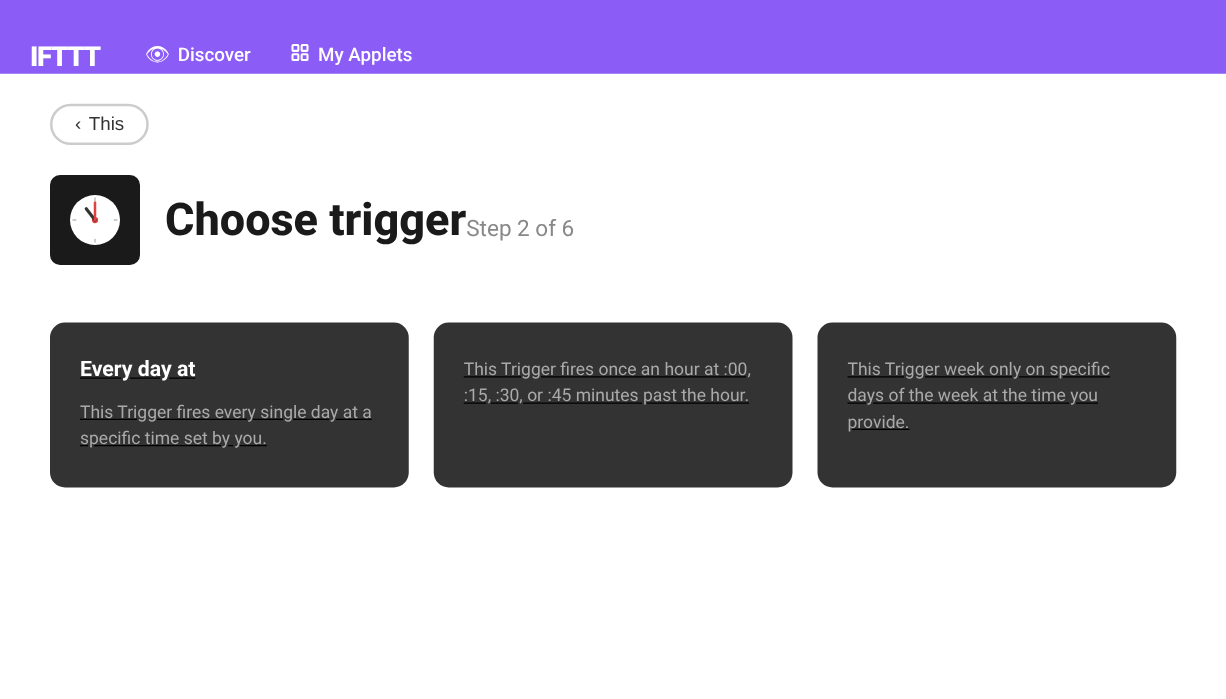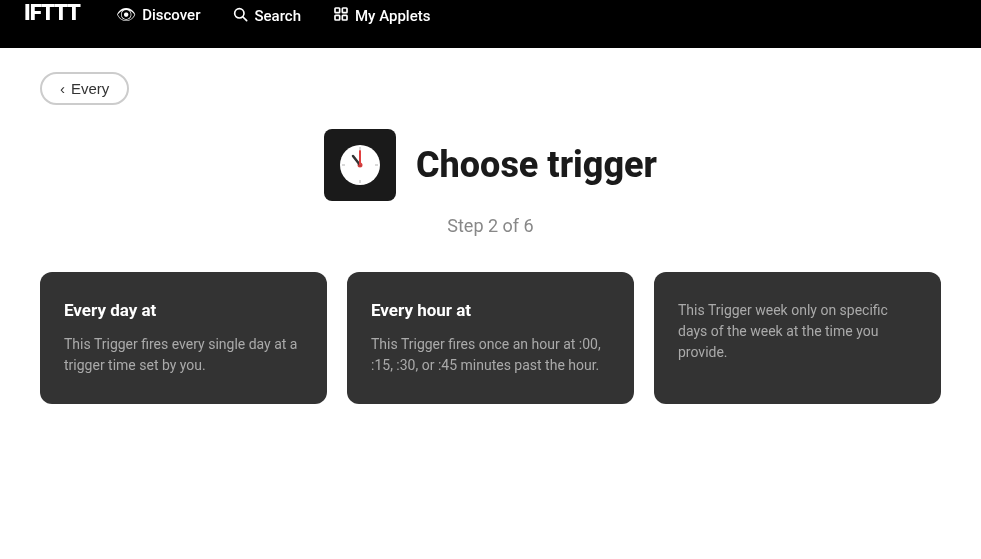--- a/index.html
+++ b/index.html
@@ -5,25 +5,25 @@
     * { box-sizing: border-box; margin: 0; padding: 0; }
     body {
       font-family: -apple-system, BlinkMacSystemFont, 'Segoe UI', Roboto, sans-serif;
       background: #fff;
       min-height: 559px;
       width: 981px;
     }
 
     
     nav {
-      background: #000000;
-      display: flex;
-      align-items: flex-start;
+      background: #8b5cf6;
+      display: flex;
+      align-items: flex-end;
       padding: 0 24px;
-      height: 48px;
+      height: 59px;
       gap: 8px;
     }
     .nav-logo {
       font-size: 22px;
       font-weight: 900;
       color: #fff;
       letter-spacing: -1px;
       margin-right: 16px;
     }
     .nav-item {
@@ -60,21 +60,21 @@
       font-weight: 500;
       color: #333;
       cursor: pointer;
       background: #fff;
       margin-bottom: 24px;
     }
 
     
     .header-section {
       display: flex;
-      flex-direction: column;
+      flex-direction: row;
       align-items: center;
       margin-bottom: 36px;
     }
     .header-top {
       display: flex;
       align-items: center;
       gap: 20px;
       margin-bottom: 10px;
     }
     .trigger-icon {
@@ -108,20 +108,21 @@
       gap: 20px;
       margin-top: 8px;
     }
     .card {
       background: #333;
       border-radius: 12px;
       padding: 28px 24px;
       flex: 1;
       cursor: pointer;
       transition: background 0.15s;
+      text-decoration: underline;
     }
     .card-title {
       font-size: 17px;
       font-weight: 700;
       color: #fff;
       margin-bottom: 14px;
     }
     .card-desc {
       font-size: 14px;
       color: #aaa;
@@ -132,50 +133,41 @@
 <body>
 
 <nav>
   <div class="nav-logo">IFTTT</div>
 
   <a class="nav-item">
     <span class="nav-icon">👁</span>
     <span>Discover</span>
   </a>
 
-  <a class="nav-item">
-    <span class="nav-icon">
-      <svg width="16" height="16" viewBox="0 0 24 24" fill="none" stroke="white" stroke-width="2.5" stroke-linecap="round">
-        <circle cx="11" cy="11" r="7"></circle>
-        <line x1="16.5" y1="16.5" x2="22" y2="22"></line>
-      </svg>
-    </span>
-    <span>Search</span>
-  </a>
 
   <a class="nav-item">
     <span class="nav-icon">
       <svg width="16" height="16" viewBox="0 0 24 24" fill="none" stroke="white" stroke-width="2.5" stroke-linecap="round">
         <rect x="3" y="3" width="7" height="7" rx="1"></rect>
         <rect x="14" y="3" width="7" height="7" rx="1"></rect>
         <rect x="3" y="14" width="7" height="7" rx="1"></rect>
         <rect x="14" y="14" width="7" height="7" rx="1"></rect>
       </svg>
     </span>
     <span>My Applets</span>
   </a>
 
 </nav>
 
 <div class="main">
 
   
   <button class="back-btn">
     <span>‹</span>
-    <span>Every</span>
+    <span>This</span>
   </button>
 
   
   <div class="header-section">
     <div class="header-top">
       <div class="trigger-icon">
 
         <svg class="clock-face" viewBox="0 0 44 44">
           <circle cx="22" cy="22" r="20" fill="white"></circle>
           <circle cx="22" cy="22" r="2.5" fill="#e04040"></circle>
@@ -193,25 +185,24 @@
       <h1 class="choose-trigger-title">Choose trigger</h1>
     </div>
     <div class="step-label">Step 2 of 6</div>
   </div>
 
   
   <div class="cards-row">
 
     <div class="card">
       <div class="card-title">Every day at</div>
-      <div class="card-desc">This Trigger fires every single day at a trigger time set by you.</div>
+      <div class="card-desc">This Trigger fires every single day at a specific time set by you.</div>
     </div>
 
     <div class="card">
-      <div class="card-title">Every hour at</div>
       <div class="card-desc">This Trigger fires once an hour at :00, :15, :30, or :45 minutes past the hour.</div>
     </div>
 
     <div class="card">
       <div class="card-desc">This Trigger week only on specific days of the week at the time you provide.</div>
     </div>
 
   </div>
 </div>
 

